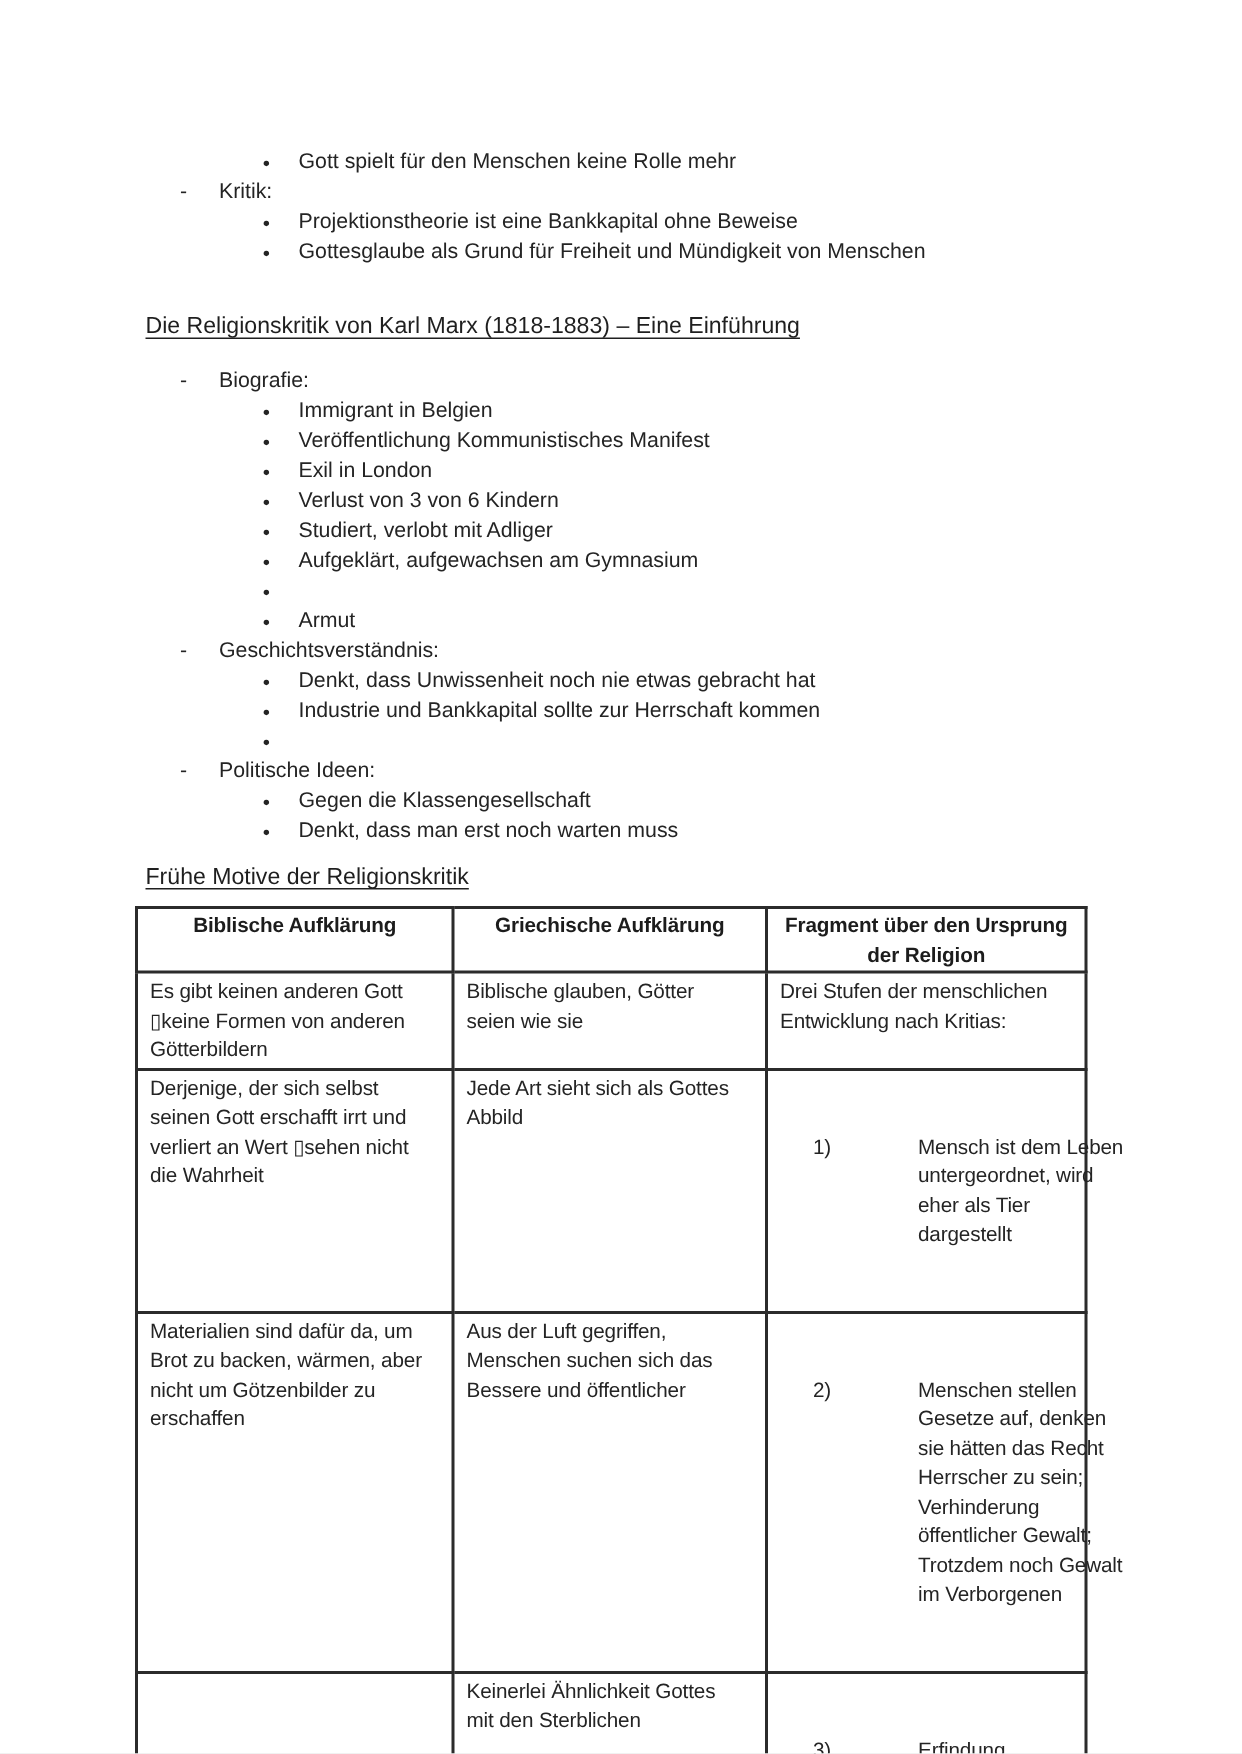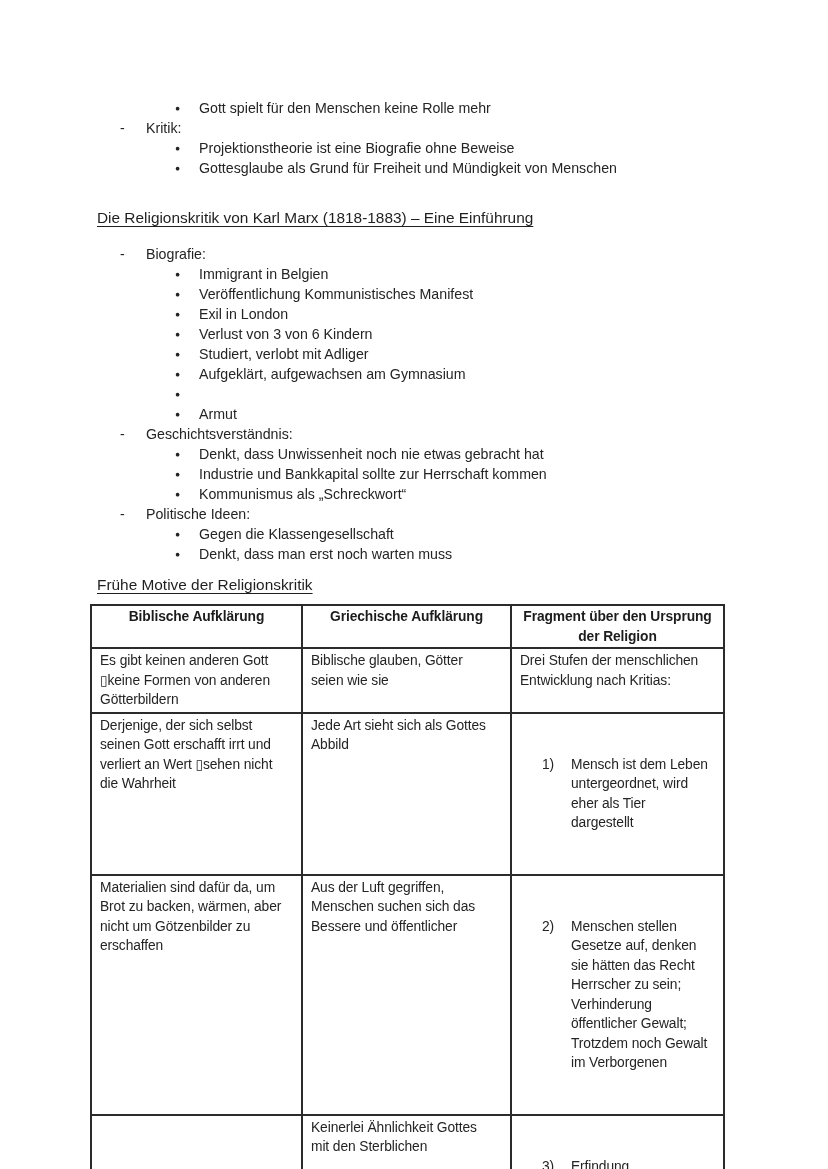--- a/index.html
+++ b/index.html
@@ -40,40 +40,40 @@
     font-weight:700;text-align:center;padding:1px 4px;white-space:pre;color:#1c1c1c;
   }
   table.notes td{padding:2px 8px;white-space:pre;}
   tr.hr{height:40px;border-radius:11px;}
   tr.r1{height:58px;margin-top:28px;}
   tr.r2{height:93px;}
   tr.r3{height:174px;}
   tr.r4{height:98px;}
   .numcell{display:flex;margin-left:22px;}
   .numcell .num{width:29px;flex-shrink:0;}
-  .numcell .ntext{white-space:pre;}
+  .numcell .ntext{white-space:pre;margin-left:41px;}
 </style>
 </head>
 <body>
 
 <div class="page">
   <div class="content">
 
     <div>
       <div class="oli lv2">
         <span class="marker">●</span>
         <span>Gott spielt für den Menschen keine Rolle mehr</span>
       </div>
       <div class="oli lv1">
         <span class="marker">-</span>
         <span>Kritik:</span>
       </div>
       <div class="oli lv2">
         <span class="marker">●</span>
-        <span>Projektionstheorie ist eine Biografie ohne Beweise</span>
+        <span>Projektionstheorie ist eine Bankkapital ohne Beweise</span>
       </div>
       <div class="oli lv2">
         <span class="marker">●</span>
         <span>Gottesglaube als Grund für Freiheit und Mündigkeit von Menschen</span>
       </div>
     </div>
 
     <div class="heading h-marx">Die Religionskritik von Karl Marx (1818-1883) – Eine Einführung</div>
 
     <div class="list-marx">
@@ -119,21 +119,20 @@
       <div class="oli lv2">
         <span class="marker">●</span>
         <span>Denkt, dass Unwissenheit noch nie etwas gebracht hat</span>
       </div>
       <div class="oli lv2">
         <span class="marker">●</span>
         <span>Industrie und Bankkapital sollte zur Herrschaft kommen</span>
       </div>
       <div class="oli lv2">
         <span class="marker">●</span>
-        <span>Kommunismus als „Schreckwort“</span>
       </div>
       <div class="oli lv1">
         <span class="marker">-</span>
         <span>Politische Ideen:</span>
       </div>
       <div class="oli lv2">
         <span class="marker">●</span>
         <span>Gegen die Klassengesellschaft</span>
       </div>
       <div class="oli lv2">

